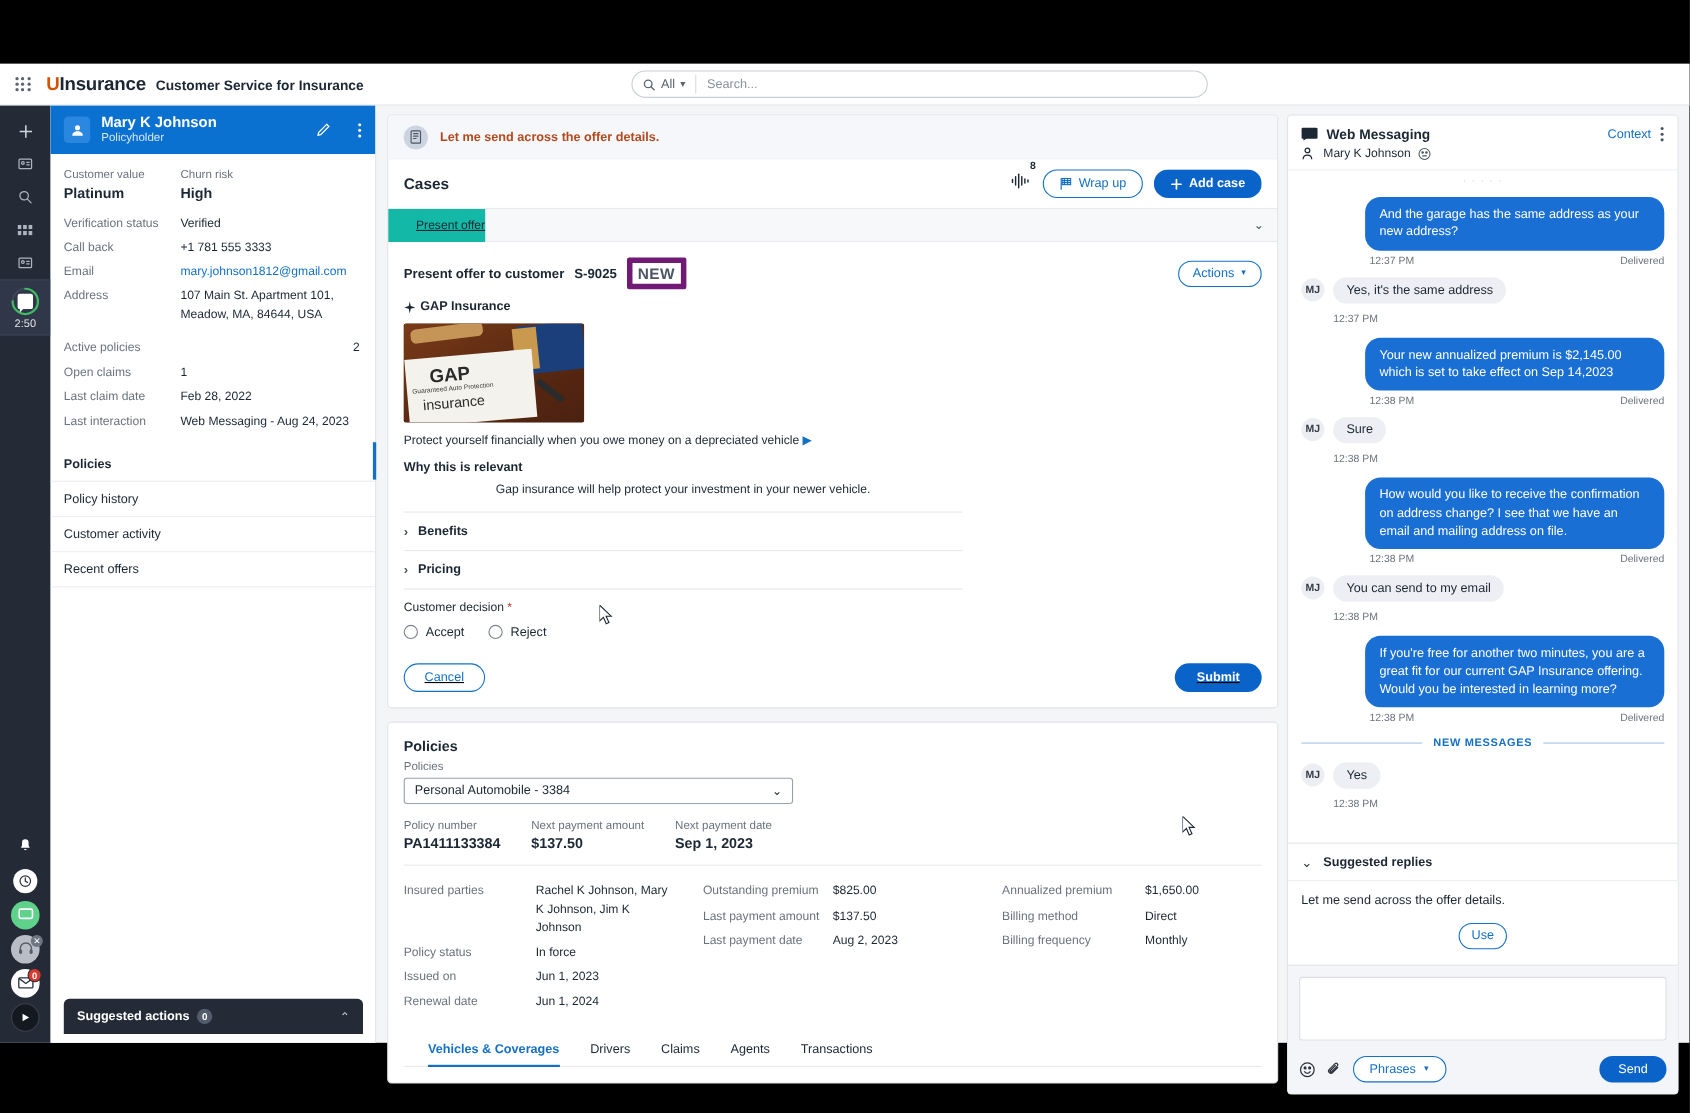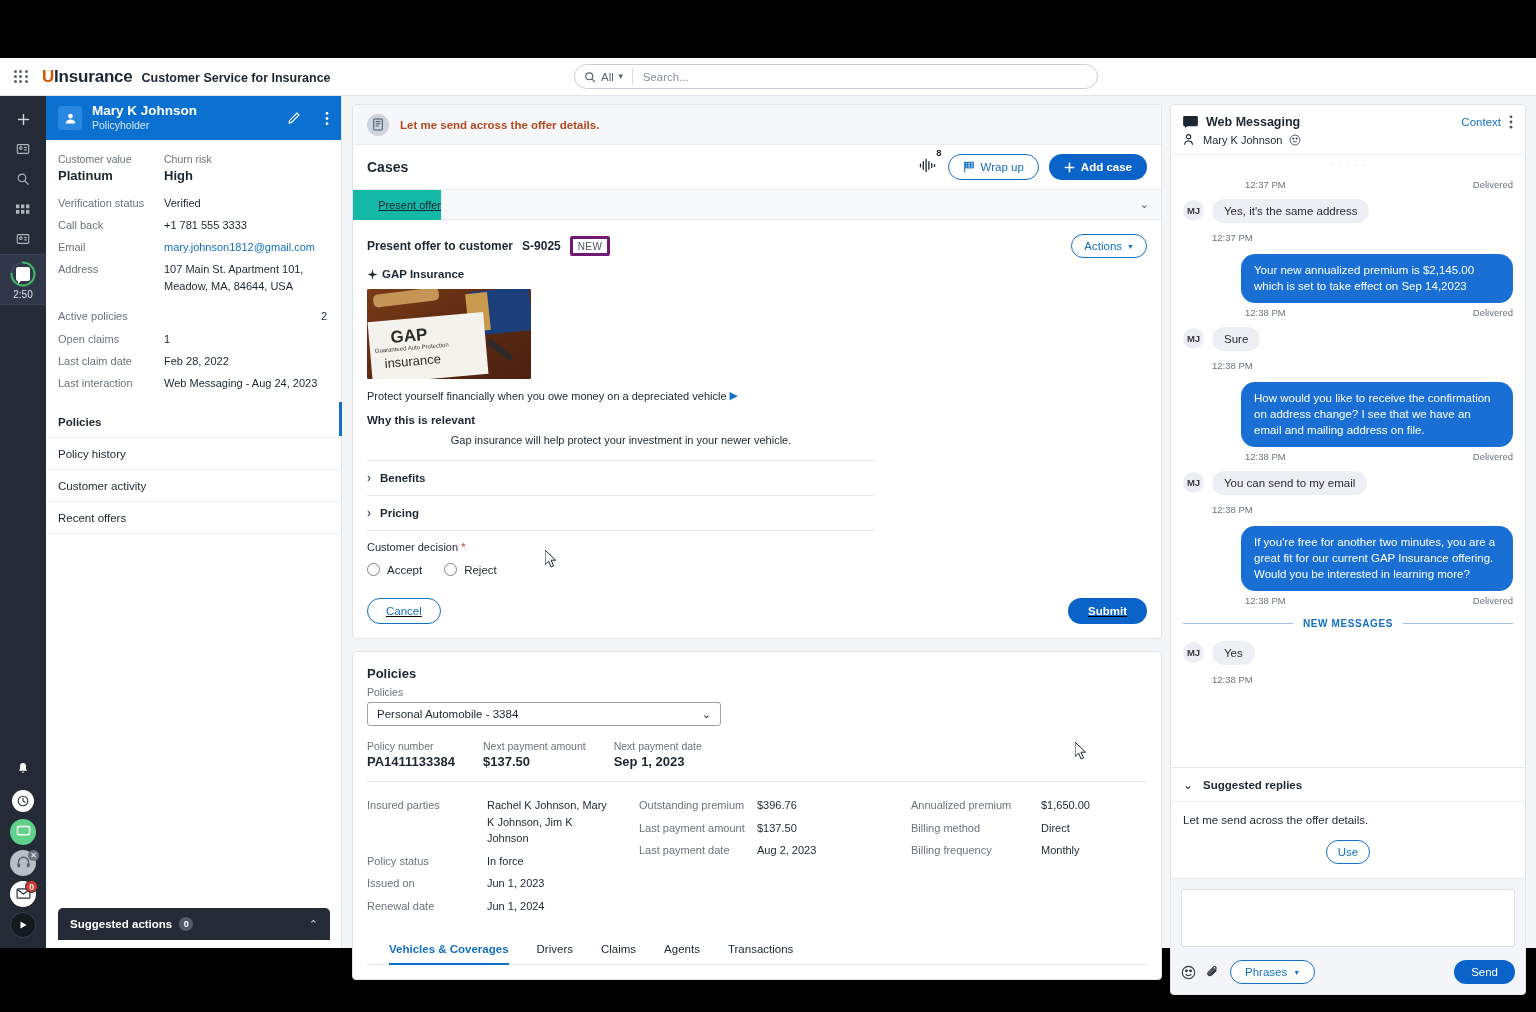--- a/index.html
+++ b/index.html
@@ -182,22 +182,22 @@
   .tab-field {
     flex:1; background:#f7f8fa; border-bottom:1px solid #e8eaee;
     display:flex; align-items:center; padding-right:12px; cursor:pointer;
   }
   .tab-field .chev { margin-left:auto; color:#4b5563; font-size:11px; }
 
   .offer-head { display:flex; align-items:center; padding: 14px 14px 0 14px; }
   .offer-title { font-size:12px; font-weight:700; color:#1b2733; }
   .offer-id { font-size:12px; font-weight:700; color:#1b2733; margin-left:9px; }
   .tag-new {
-    margin-left:9px; font-size:10px; font-weight:400; color:#4b5563;
-    border:3px solid #701a75; border-radius:2px; padding:1.5px 5px; letter-spacing:.4px;
+    margin-left:9px; font-size:14px; font-weight:700; color:#4b5563;
+    border:5px solid #701a75; border-radius:2px; padding:1.5px 5px; letter-spacing:.4px;
   }
   .actions-btn {
     margin-left:auto; height:24px; border:1px solid #1470c4; border-radius:12px;
     color:#1470c4; font-size:11.5px; display:flex; align-items:center; gap:5px;
     padding: 0 12px; cursor:pointer;
   }
 
   .offer-body { display:flex; padding: 10px 14px 0 14px; }
   .offer-left { width: 522px; padding-right: 14px; }
   .offer-right { flex:1; border-left:1px solid #e6e8ec; padding-left: 20px; }
@@ -766,21 +766,21 @@
                 <span class="v">Jun 1, 2023</span>
               </div>
             <div class="pr">
                 <span class="k">Renewal date</span>
                 <span class="v">Jun 1, 2024</span>
               </div>
           </div>
           <div class="pc pc2">
             <div class="pr">
                 <span class="k">Outstanding premium</span>
-                <span class="v">$396.76</span>
+                <span class="v">$825.00</span>
               </div>
             <div class="pr">
                 <span class="k">Last payment amount</span>
                 <span class="v">$137.50</span>
               </div>
             <div class="pr">
                 <span class="k">Last payment date</span>
                 <span class="v">Aug 2, 2023</span>
               </div>
           </div>
@@ -839,20 +839,23 @@
               <circle cx="5" cy="5.4" r=".8" fill="#4b5563"></circle>
               <circle cx="9" cy="5.4" r=".8" fill="#4b5563"></circle>
             </svg>
         </div>
       </div>
 
       <div class="thread">
         <div class="cut">· · · · ·</div>
 
         <div class="m-row">
+          <div class="m-out">
+              <div class="bub-out">And the garage has the same address as your new address?</div>
+            </div>
           <div class="meta-out">
               <span class="t-time">12:37 PM</span>
               <span class="t-del">Delivered</span>
             </div>
         </div>
 
         <div class="m-row">
           <div class="m-in">
               <div class="av-mj">MJ</div>
               <div class="bub-in">Yes, it's the same address</div>

